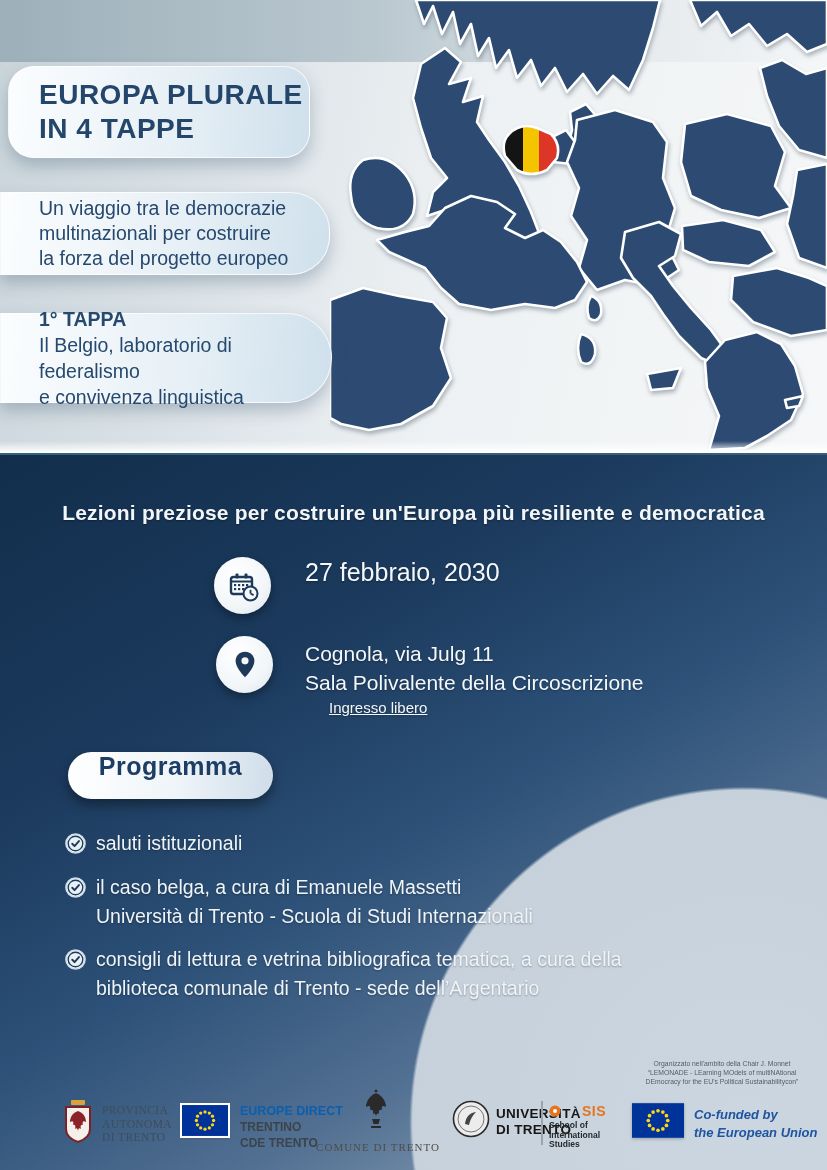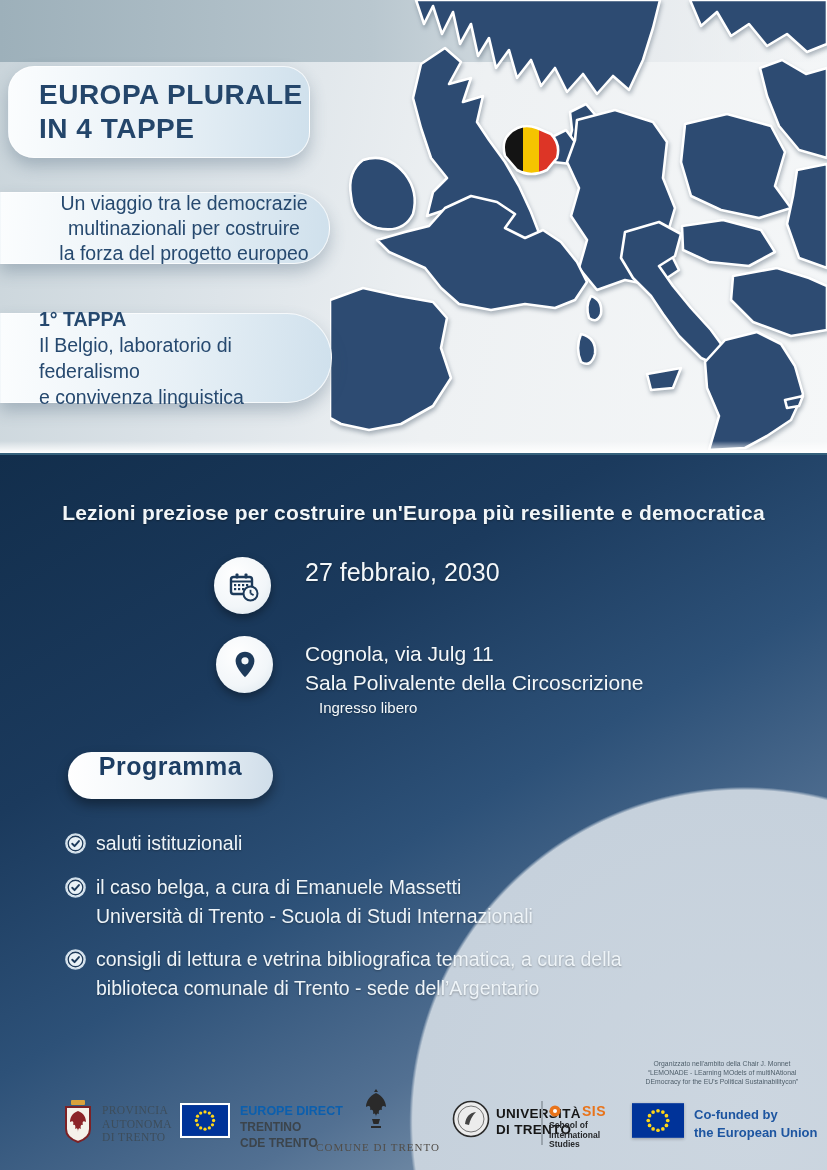--- a/index.html
+++ b/index.html
@@ -17,22 +17,22 @@
   .map{position:absolute;left:330px;top:0;width:497px;height:450px;}
   .map g{filter:drop-shadow(1px 3px 2px rgba(40,60,80,0.35));}
 
   .glass{position:absolute;box-shadow:0 8px 16px rgba(60,85,110,.30);
     background:linear-gradient(95deg,#fbfdfe 0%,#e7f0f6 55%,#cfe0ec 100%);
     border:1px solid rgba(255,255,255,.75);}
   .title-pill{left:8px;top:66px;width:302px;height:92px;border-radius:26px;
     display:flex;flex-direction:column;justify-content:center;padding-left:30px;box-sizing:border-box;}
   .title-pill span{display:block;color:#24466b;font-size:28px;font-weight:bold;
     letter-spacing:.5px;line-height:34px;}
-  .pill-intro{left:0;top:192px;width:330px;height:72px;border-radius:0 39px 39px 0;
-    display:flex;flex-direction:column;justify-content:center;padding-left:38px;box-sizing:border-box;align-items:center;}
+  .pill-intro{left:0;top:192px;width:330px;height:83px;border-radius:0 39px 39px 0;
+    display:flex;flex-direction:column;justify-content:center;padding-left:38px;box-sizing:border-box;}
   .pill-intro span{display:block;color:#26496f;font-size:19.5px;line-height:25px;}
   .pill-tappa{left:0;top:313px;width:332px;height:90px;border-radius:0 45px 45px 0;
     display:flex;flex-direction:column;justify-content:center;padding-left:38px;box-sizing:border-box;}
   .pill-tappa span{display:block;color:#26496f;font-size:19.5px;line-height:26px;}
   .pill-tappa .b{font-weight:bold;}
 
   
   .dark{position:absolute;left:0;top:453px;width:827px;height:717px;border-top:2px solid #35617c;
     background:
       radial-gradient(circle 335px at 90% 93%, #ccd6e0 0%, #c6d1dc 99%, rgba(198,209,220,0) 100%),
@@ -45,21 +45,21 @@
     box-shadow:0 4px 8px rgba(0,0,0,.35);display:flex;align-items:center;justify-content:center;}
   .ic-date{left:214px;top:102px;}
   .ic-loc{left:216px;top:181px;}
   .info{position:absolute;color:#f4f8fa;text-shadow:0 1px 2px rgba(0,0,0,.3);}
   .info-date{left:305px;top:102px;}
   .info-date .l1{font-size:25px;line-height:30px;}
   .info-date .l2{font-size:22px;line-height:28px;}
   .info-loc{left:305px;top:184px;}
   .info-loc .l1{font-size:21px;line-height:29px;}
   .info-loc .l2{font-size:21px;line-height:29px;}
-  .info-loc .l3{font-size:15px;line-height:22px;margin-left:14px;}
+  .info-loc .l3{font-size:15px;line-height:22px;margin-left:24px;text-decoration:underline;}
   .info span{display:block;}
 
   .prog-pill{position:absolute;left:68px;top:297px;width:205px;height:47px;border-radius:24px;
     background:linear-gradient(95deg,#ffffff 0%,#eef4f8 55%,#cfdde9 100%);
     box-shadow:0 6px 12px rgba(0,0,0,.38);display:flex;justify-content:center;}
   .prog-pill span{color:#1d3e64;font-size:25px;font-weight:bold;letter-spacing:.5px;}
 
   .bullet{position:absolute;left:64px;color:#eef4f8;text-shadow:0 1px 2px rgba(0,0,0,.3);}
   .bullet .txt{position:absolute;left:32px;top:-3px;width:640px;font-size:19.5px;line-height:29px;white-space:nowrap;}
   .bullet .txt span{display:block;}
@@ -84,21 +84,21 @@
   .sis{left:549px;top:648px;}
   .sis-top{display:flex;align-items:center;gap:21px;}
   .sis-top span{color:#e8731a;font-weight:bold;font-size:14px;letter-spacing:.5px;}
   .sis-sub{font-size:8.5px;font-weight:bold;color:#26282b;line-height:9.5px;margin-top:2px;}
   .sis-sub span{display:block;}
   .fineprint{left:616px;top:604px;width:212px;text-align:center;font-size:6.8px;
     line-height:9.2px;color:#4e5e6a;}
   .fineprint span{display:block;}
   .cf-flag{left:632px;top:648px;box-shadow:0 1px 3px rgba(0,0,0,.25);}
   .cf-txt{left:694px;top:651px;font-weight:bold;color:#1d55a0;font-size:13px;line-height:17.5px;}
-  .cf-txt span{display:block;}
+  .cf-txt span{display:block;font-style:italic;}
 </style>
 </head>
 <body>
 
 <div class="poster">
 
   <section class="hero">
     <div class="hero-band"></div>
 
     <svg class="map" viewBox="0 0 497 450" aria-hidden="true">

